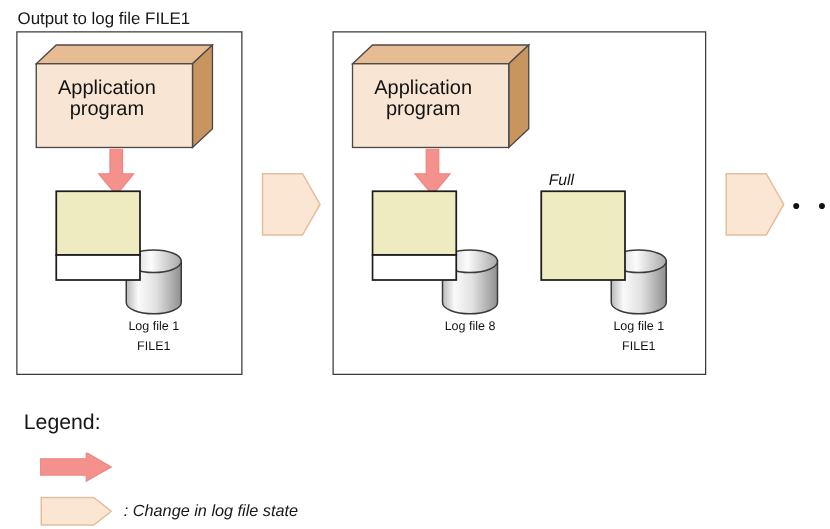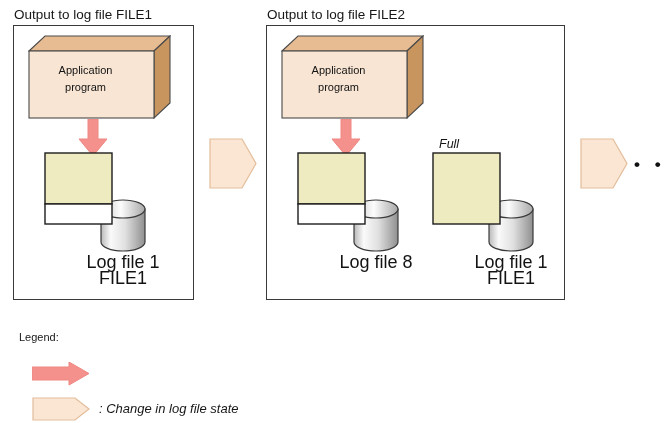--- a/index.html
+++ b/index.html
@@ -28,36 +28,36 @@
   }
 
   
   .appbox{ }
   .appbox svg{display:block;}
   .appbox-label{
     position:absolute;
     left:0;top:0;
     width:100%;
     text-align:center;
-    font-size:11px;
+    font-size:16px;
     line-height:17px;
     color:#131313;
     pointer-events:none;
   }
 
   
   .dn-arrow svg{display:block;}
 
   
   .logunit{ }
   .logunit svg{display:block;}
   .logcap{
     position:absolute;
     text-align:center;
-    font-size:18px;
+    font-size:10px;
     line-height:16px;
     white-space:nowrap;
     color:#131313;
   }
   .fulltag{
     position:absolute;
     font-size:12.5px;
     line-height:14px;
     white-space:nowrap;
     color:#131313;
@@ -71,21 +71,21 @@
     font-size:17px;
     letter-spacing:5px;
     line-height:17px;
     color:#111;
     font-weight:bold;
     white-space:nowrap;
   }
 
   
   .legend-title{
-    font-size:11px;line-height:15px;color:#171717;white-space:nowrap;
+    font-size:17px;line-height:15px;color:#171717;white-space:nowrap;
   }
   .legend-text{
     font-size:13px;line-height:15px;color:#171717;white-space:nowrap;
   }
   .legend-gl svg{display:block;}
 </style>
 </head>
 <body>
 
 <div class="stage">
@@ -139,21 +139,20 @@
       <div>FILE1</div>
     </div>
   </div>
 
   <div class="abs chev" style="left:209px;top:134px;">
     <svg width="48" height="51" viewBox="0 0 48 51">
       <polygon points="1,1 33,1 47,25.5 33,50 1,50" fill="#FAE6D2" stroke="#E3BD9B" stroke-width="1.2"></polygon>
     </svg>
   </div>
 
-  <div class="abs panel-title" style="left:267px;top:3px;">Output to log file FILE2</div>
 
   <div class="abs panel-box" style="left:266px;top:21px;width:299px;height:275px;"></div>
 
   <div class="abs appbox" style="left:281px;top:31px;width:143px;height:84px;">
     <svg width="143" height="84" viewBox="0 0 143 84">
       <polygon points="1,16 17,1 142,1 126,16" fill="#E8BC92" stroke="#4a4a4a" stroke-width="1.1"></polygon>
       <polygon points="126,16 142,1 142,68 126,83" fill="#C9955F" stroke="#4a4a4a" stroke-width="1.1"></polygon>
       <rect x="1" y="16" width="125" height="67" fill="#F8E5D3" stroke="#4a4a4a" stroke-width="1.1"></rect>
     </svg>
     <div class="appbox-label" style="top:27px;left:-14px;width:143px;">

